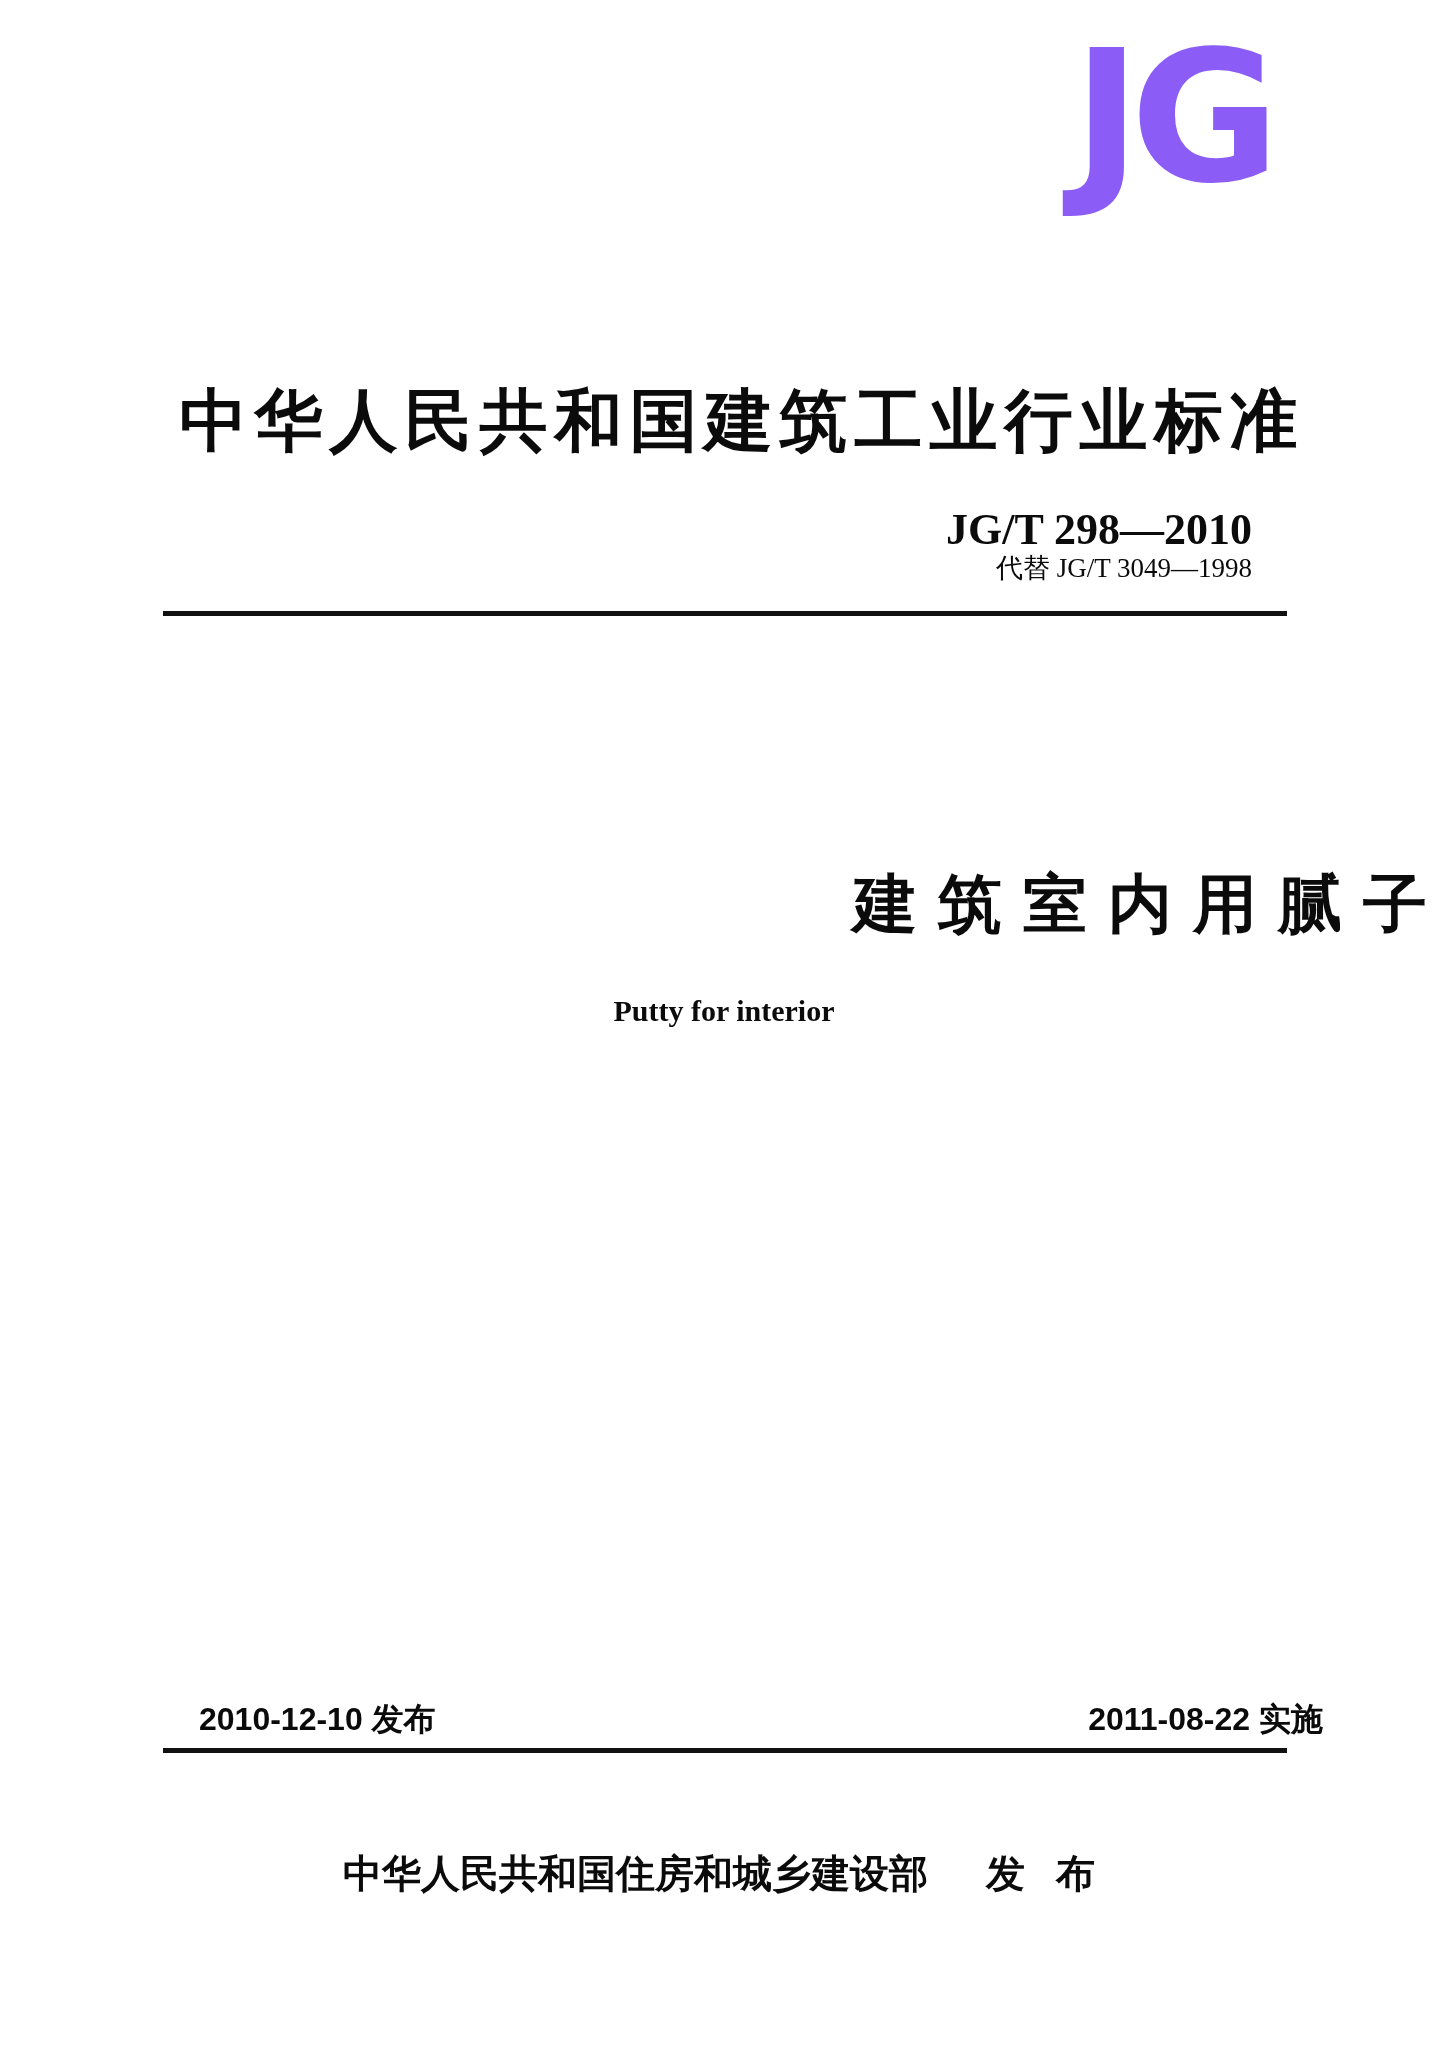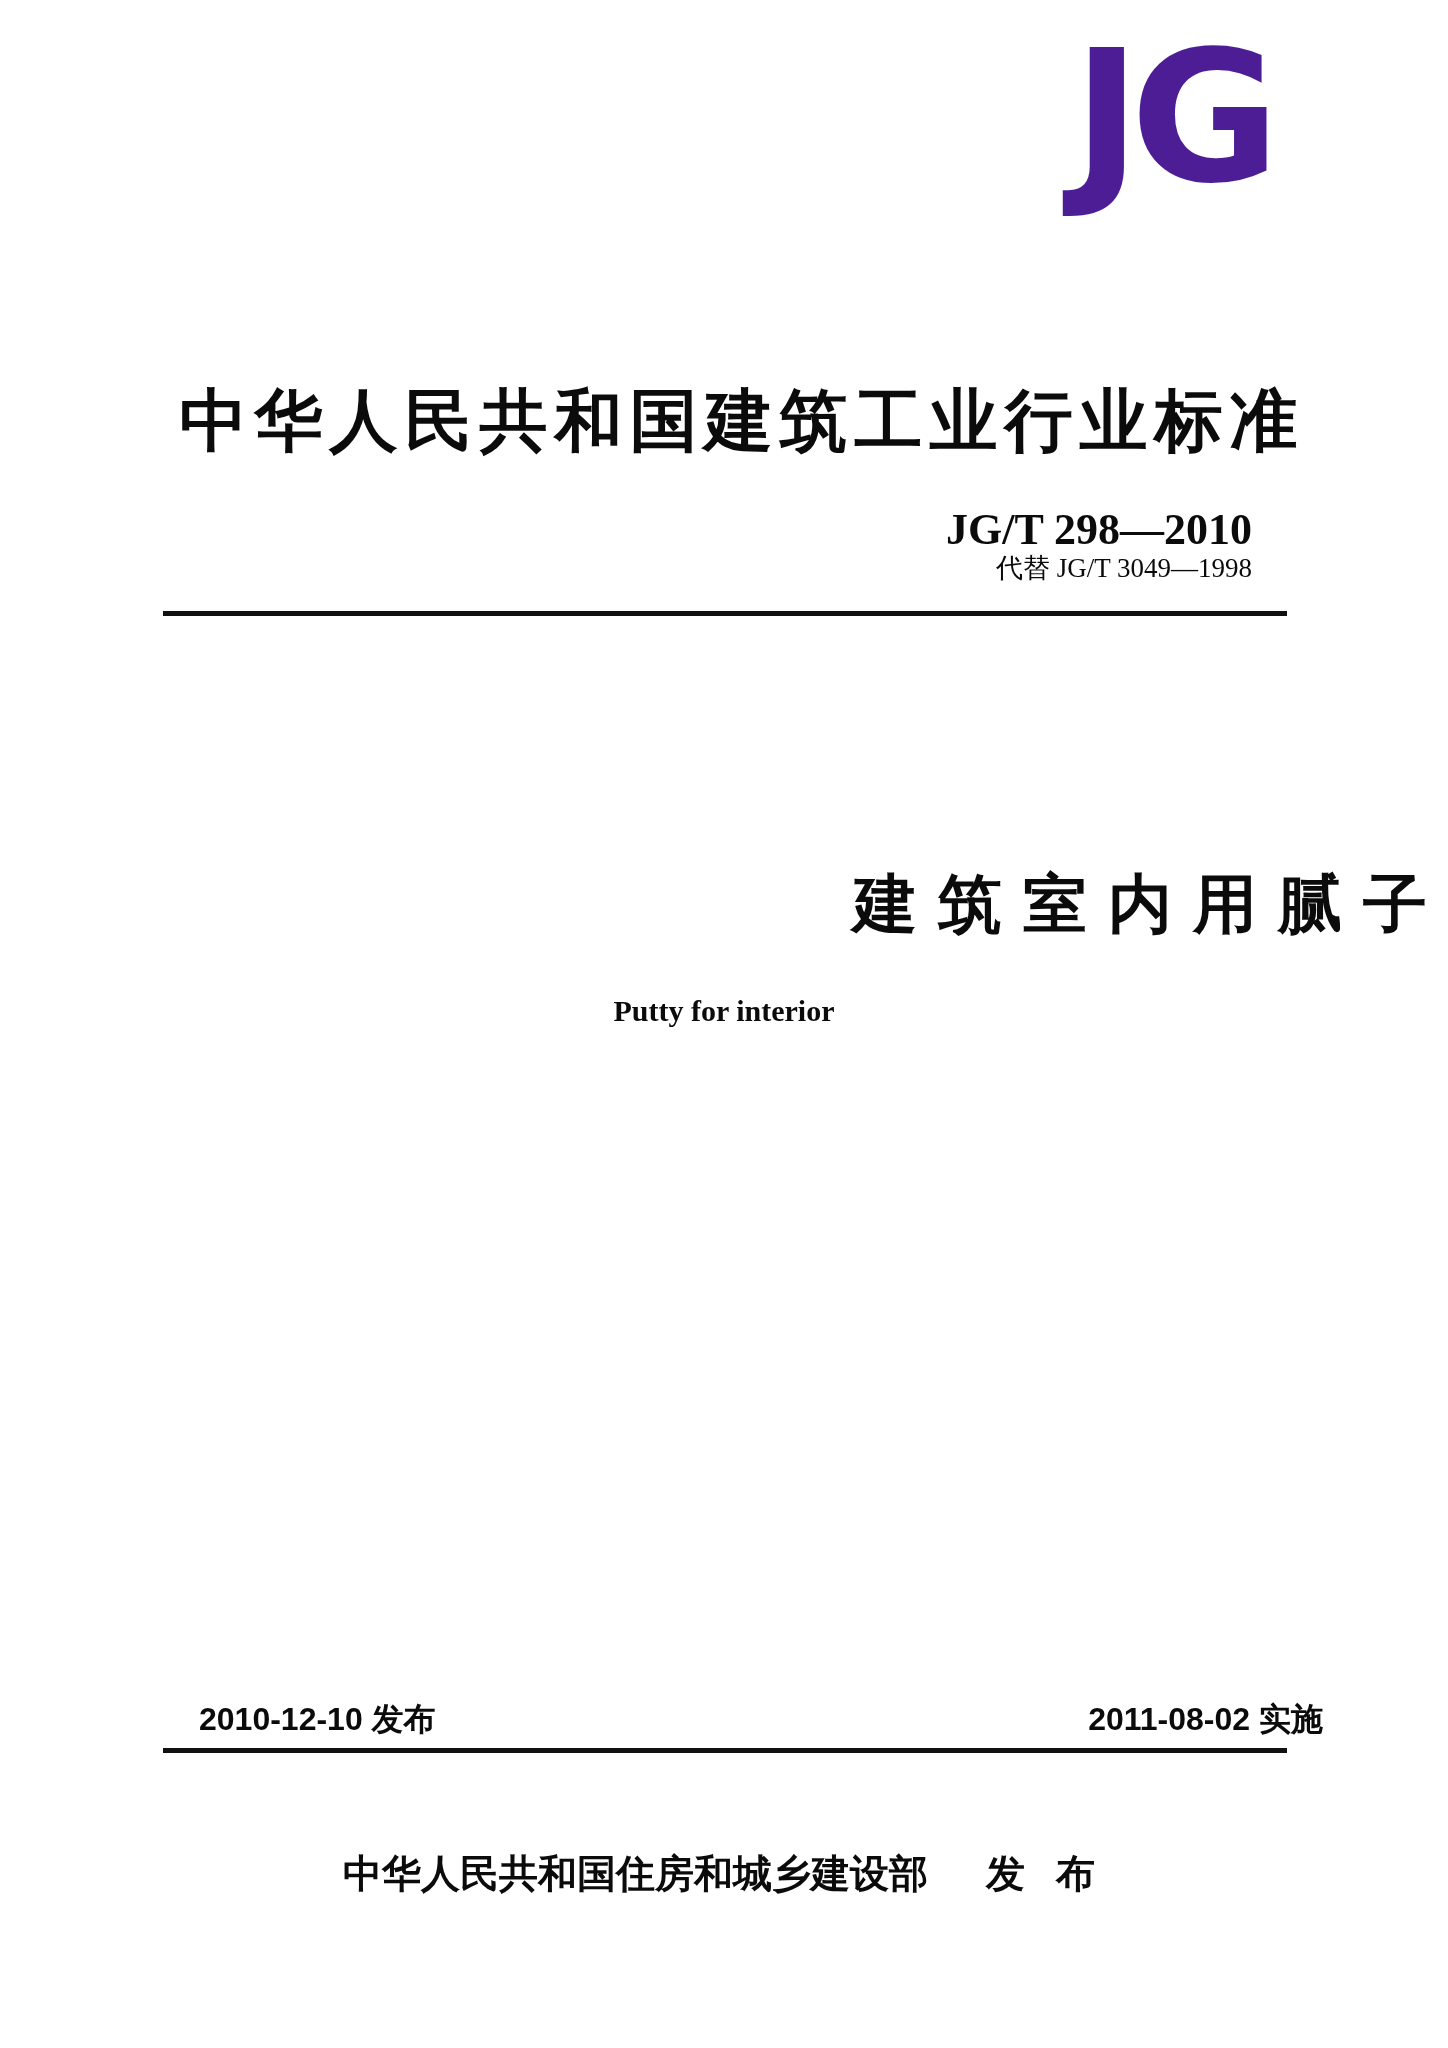--- a/index.html
+++ b/index.html
@@ -142,38 +142,38 @@
   }
   .publish-label {
     letter-spacing: 10px;
   }
 </style>
 </head>
 <body>
 
 <div class="page">
 
-  <div class="logo" style="color: #4c1d95;">JG</div>
+  <div class="logo" style="color: #8b5cf6;">JG</div>
 
   <div class="org-title">中华人民共和国建筑工业行业标准</div>
 
   <div class="code-block">
     <div class="std-code">JG/T 298—2010</div>
     <div class="replaces">代替 JG/T 3049—1998</div>
   </div>
 
   <div class="rule rule-top"></div>
 
   <div class="doc-title-cn">建筑室内用腻子</div>
 
   <div class="doc-title-en">Putty for interior</div>
 
   <div class="dates-row">
     <span>2010-12-10 发布</span>
-    <span>2011-08-02 实施</span>
+    <span>2011-08-22 实施</span>
   </div>
 
   <div class="rule rule-bottom"></div>
 
   <div class="publisher-row">
     <span>中华人民共和国住房和城乡建设部</span>
     <span class="gap"></span>
     <span class="publish-label">发 布</span>
   </div>
 

